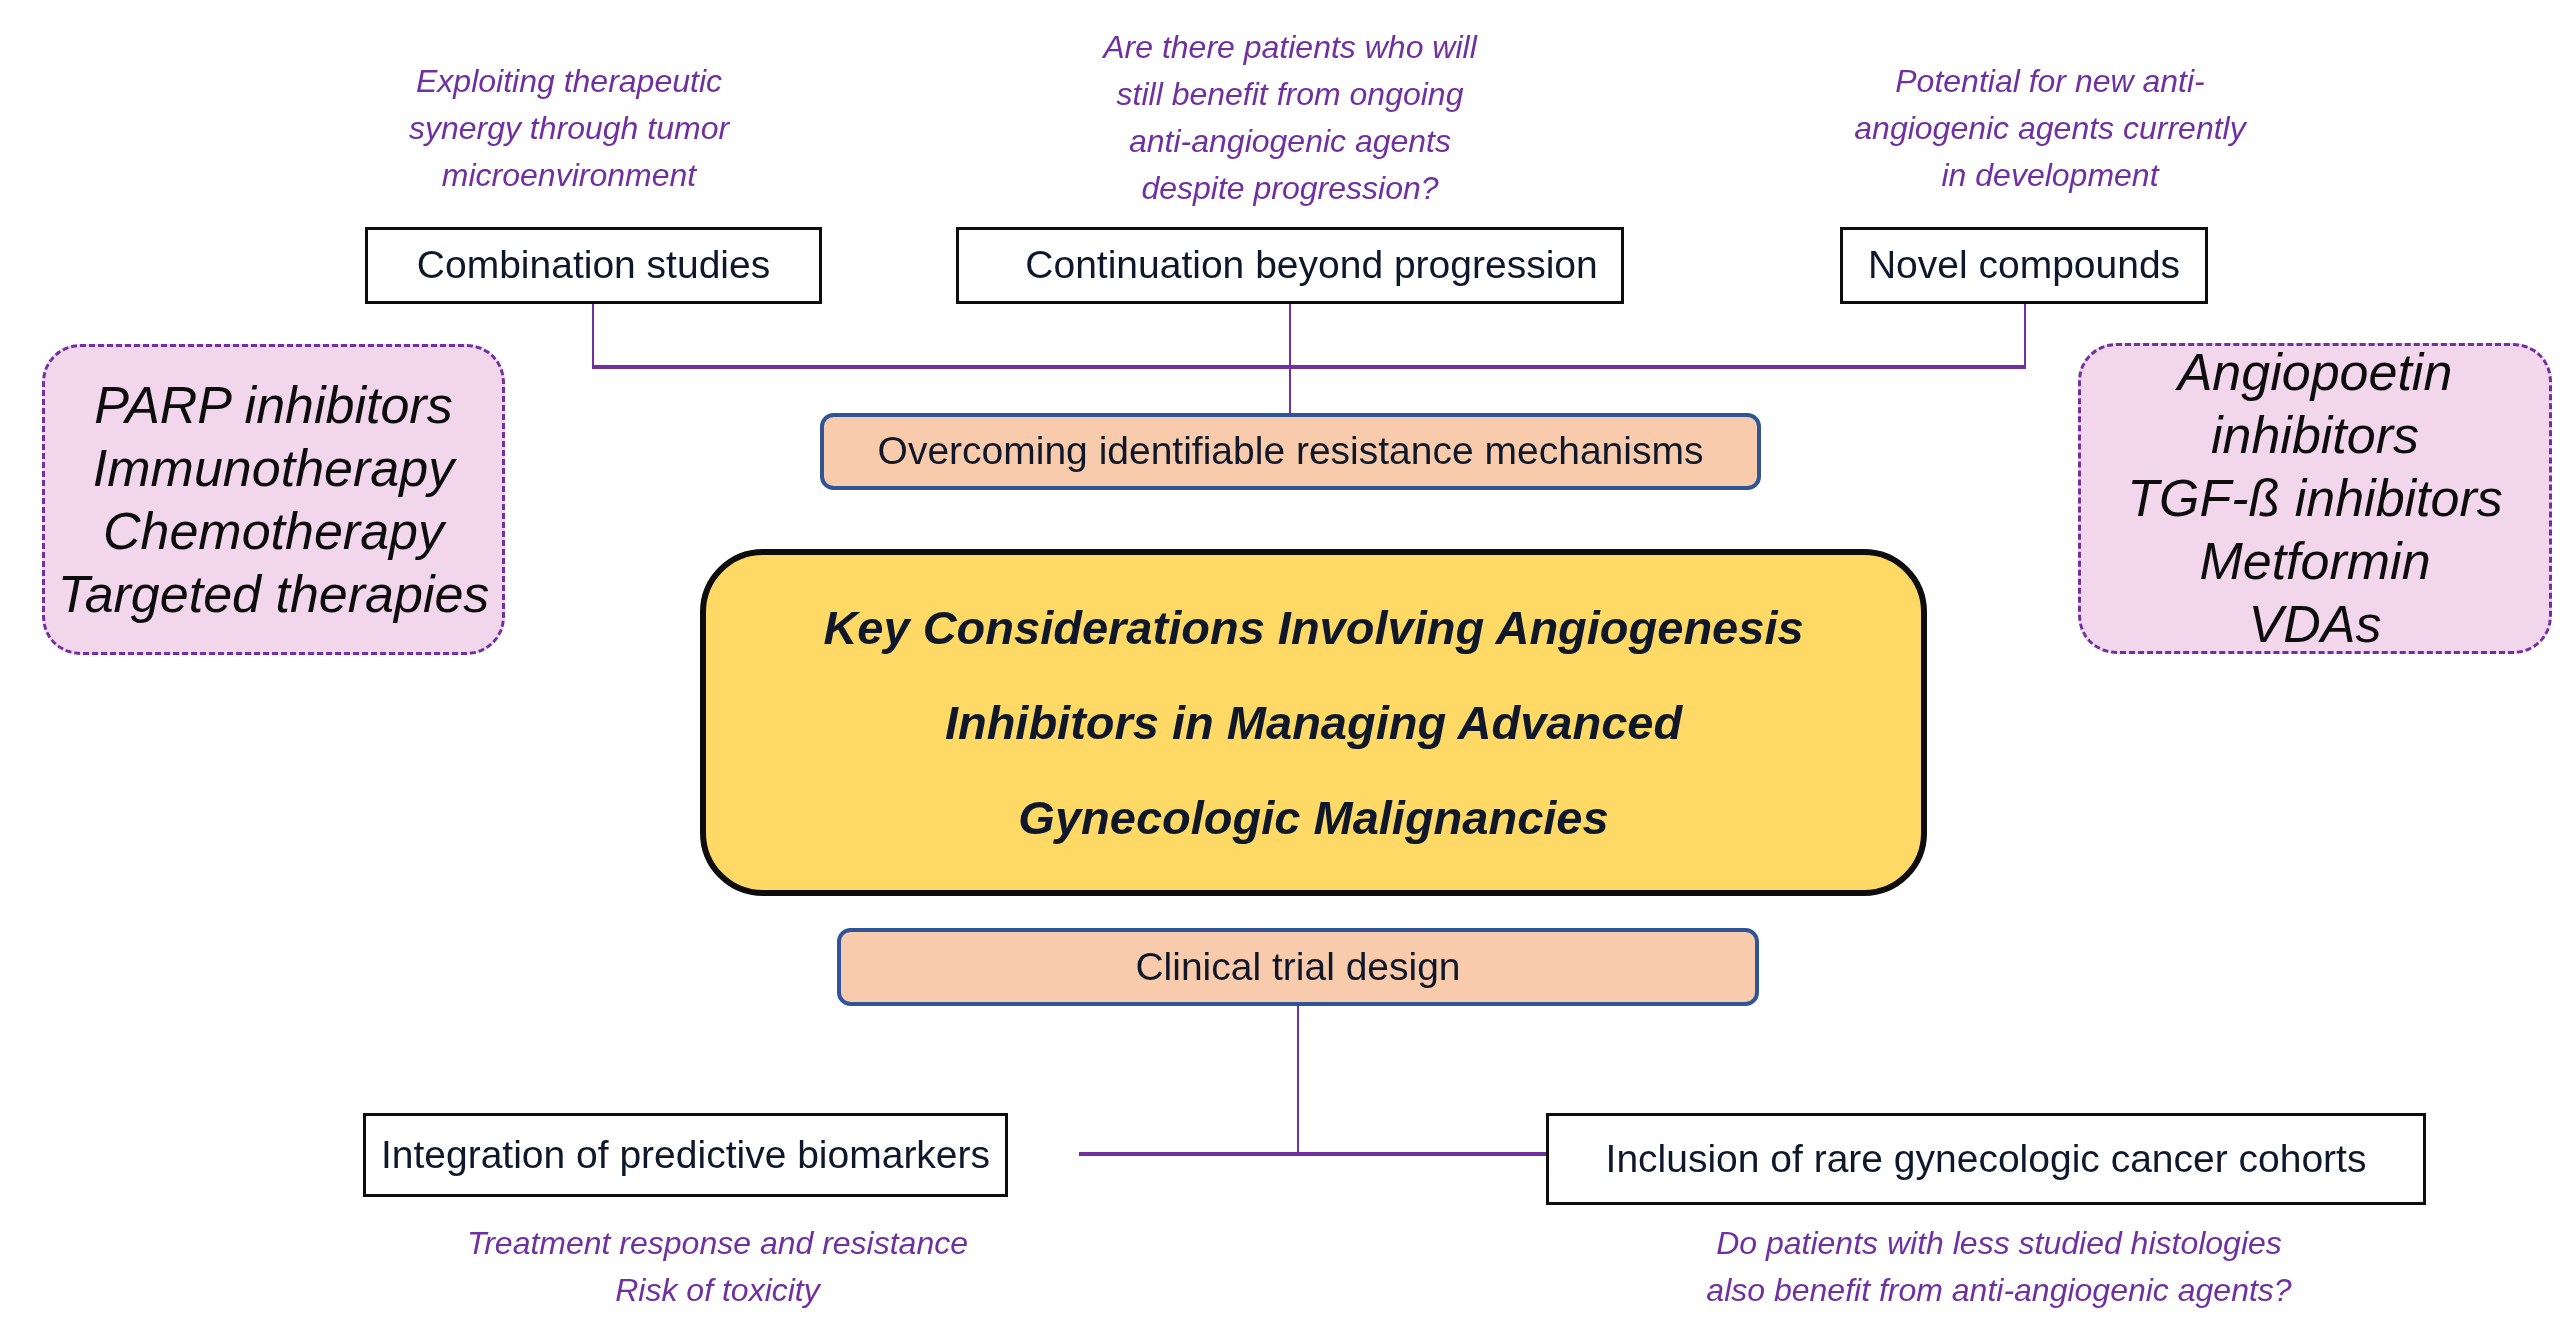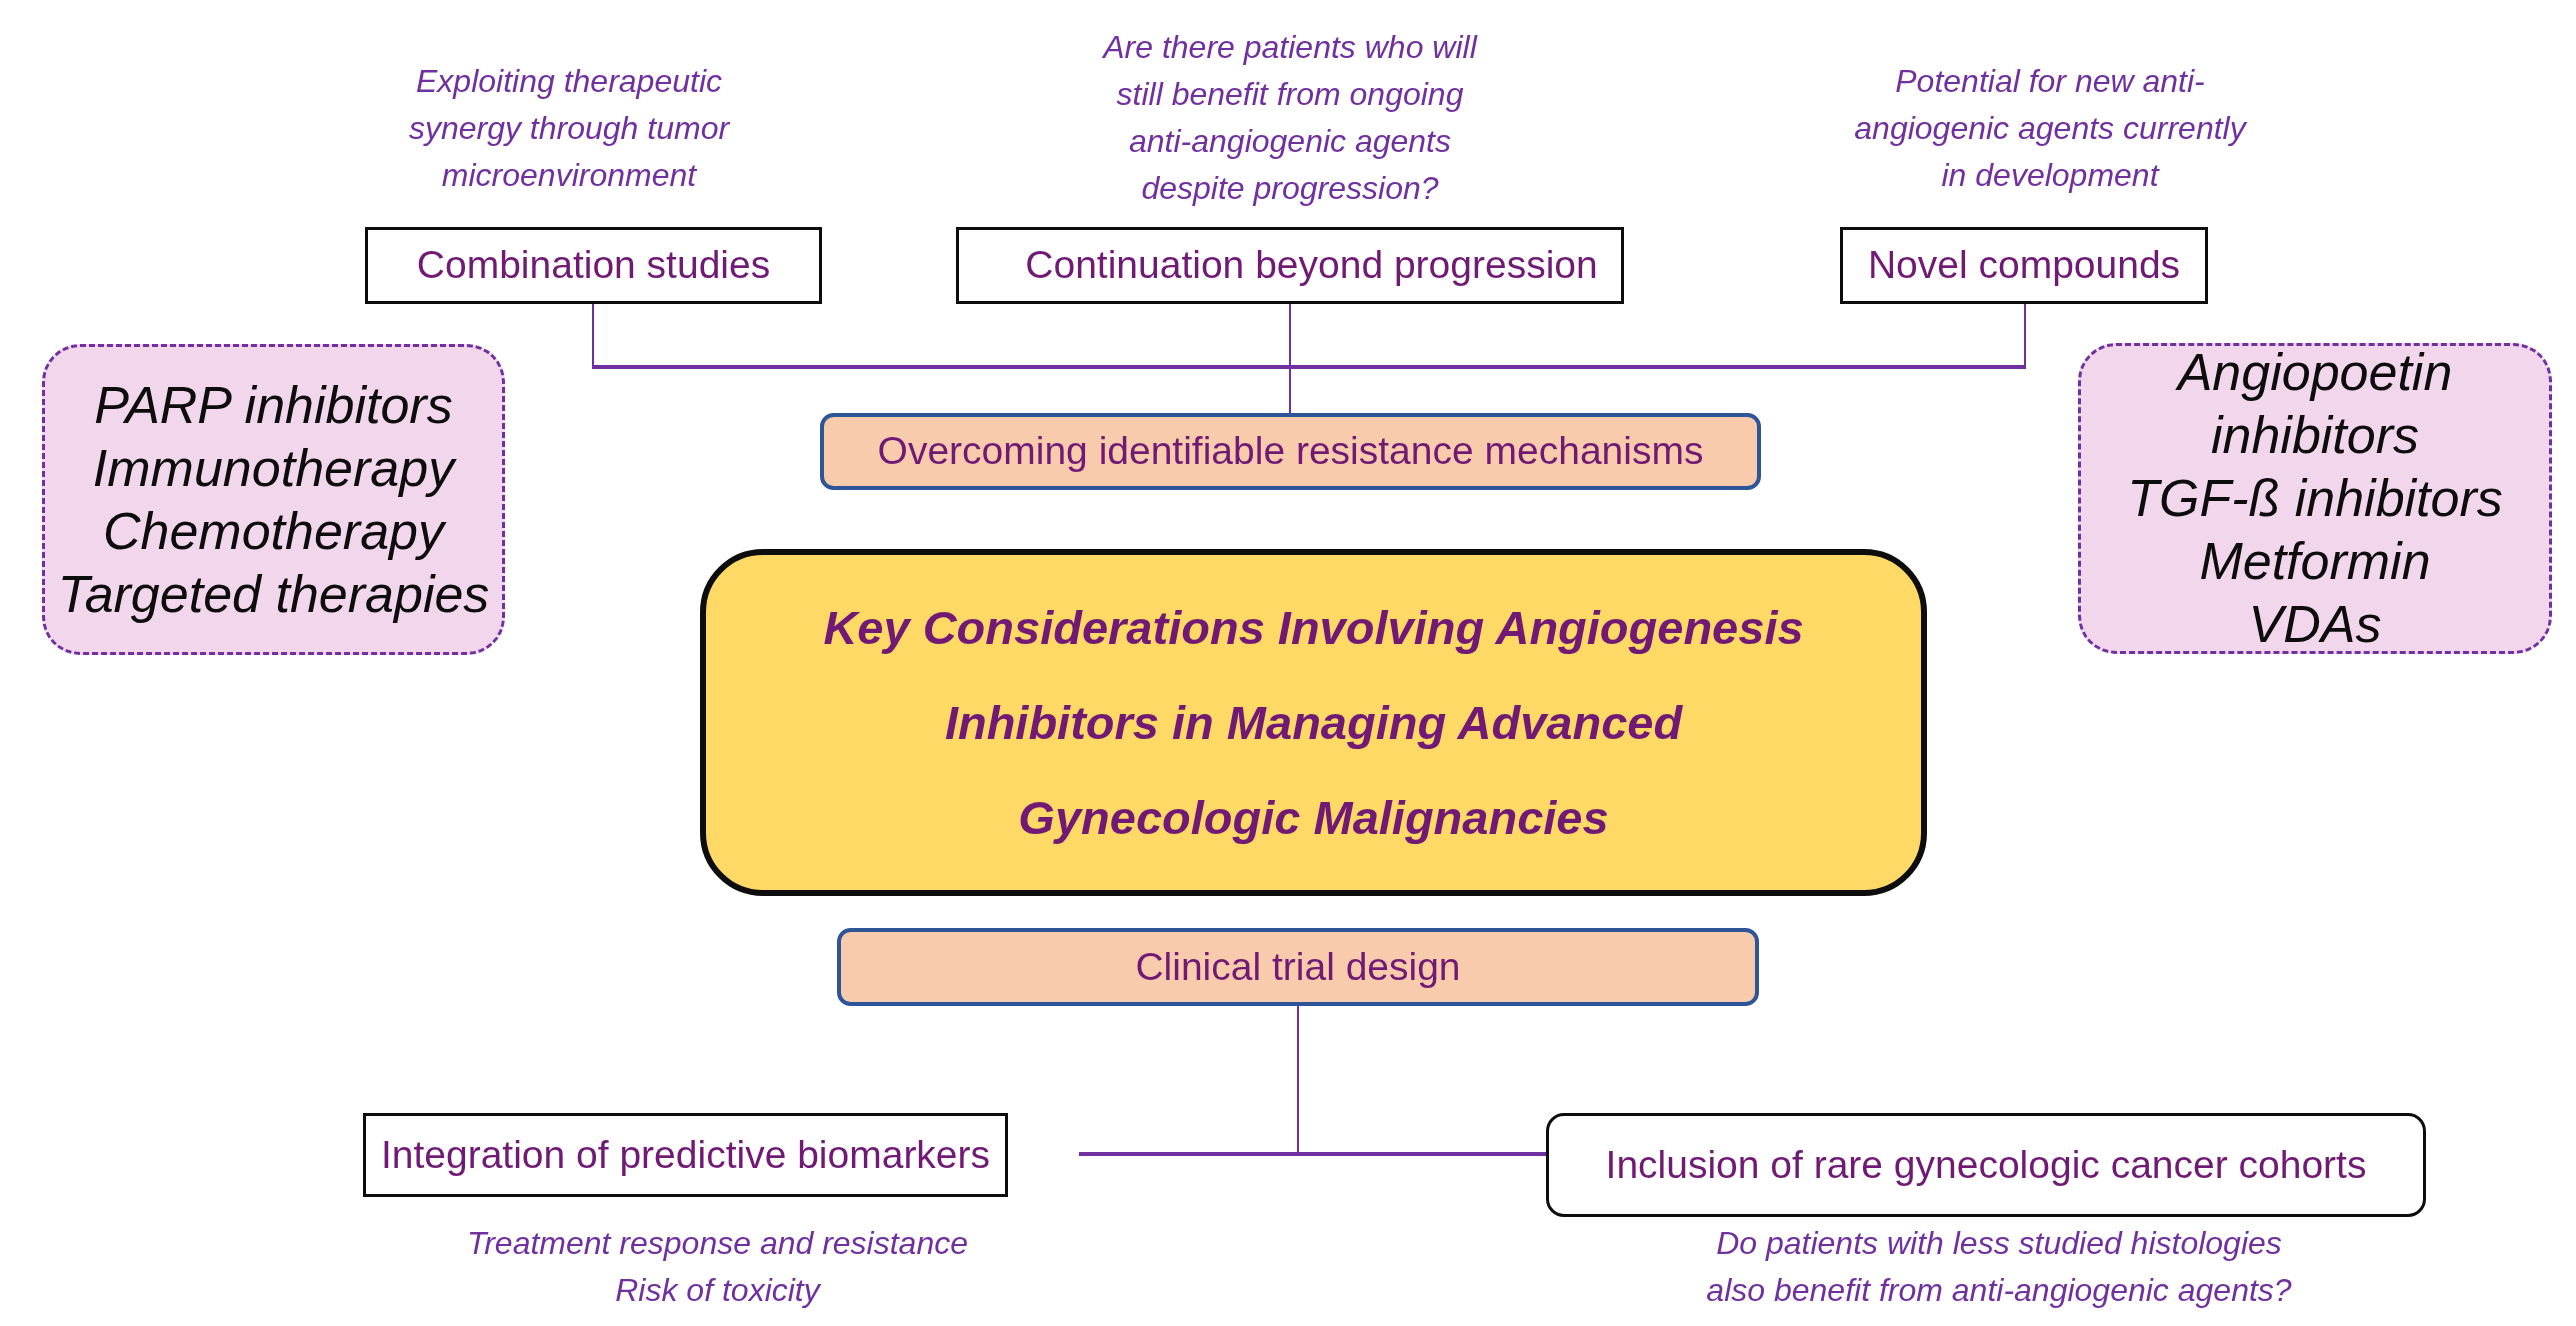--- a/index.html
+++ b/index.html
@@ -7,21 +7,21 @@
     position:relative;width:2576px;height:1326px;background:#ffffff;
     font-family:"Liberation Sans",sans-serif;overflow:hidden;
   }
   .note{
     position:absolute;color:#7030A0;font-style:italic;
     font-size:32px;line-height:47px;text-align:center;font-weight:400;
   }
   .box{
     position:absolute;box-sizing:border-box;display:flex;
     align-items:center;justify-content:center;text-align:center;
-    color:#701a75;font-size:39px;line-height:1.15;
+    color:#0f172a;font-size:39px;line-height:1.15;
   }
   .white-box{background:#ffffff;border:3.7px solid #0d0d0d;}
   .peach-box{background:#F8CBAD;border:4.2px solid #2E5597;border-radius:13.6px;}
   .yellow-box{
     background:#FFD966;border:6.3px solid #0d0d0d;border-radius:63px;
     flex-direction:column;font-weight:700;font-style:italic;
     font-size:47px;line-height:95px;margin-top:18px;
   }
   .pink-box{
     background:#F2D7EC;border:3.1px dashed #7030A0;border-radius:38px;
@@ -94,21 +94,21 @@
   <div class="box peach-box" style="left:837px;top:928px;width:922px;height:78px;">
     <span>Clinical trial design</span>
   </div>
 
   <div class="vline" style="left:1297px;top:1006px;height:148px;"></div>
   <div class="hline" style="left:1079px;top:1152px;width:467px;"></div>
 
   <div class="box white-box" style="left:363px;top:1113px;width:645px;height:84px;">
     <span>Integration of predictive biomarkers</span>
   </div>
-  <div class="box white-box" style="left:1546px;top:1113px;width:880px;height:104px;border-radius:18px;">
+  <div class="box white-box" style="left:1546px;top:1113px;width:880px;height:92px;">
     <span>Inclusion of rare gynecologic cancer cohorts</span>
   </div>
 
   <div class="note" style="left:352px;top:1220px;width:731px;">
     <div>Treatment response and resistance</div>
     <div>Risk of toxicity</div>
   </div>
   <div class="note" style="left:1581px;top:1220px;width:836px;">
     <div>Do patients with less studied histologies</div>
     <div>also benefit from anti-angiogenic agents?</div>

